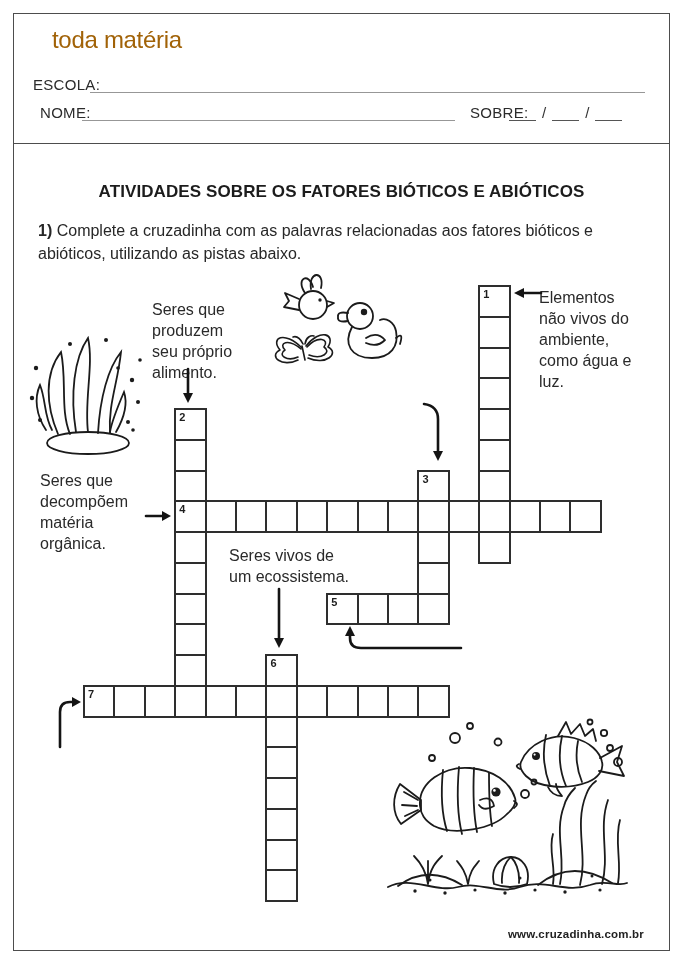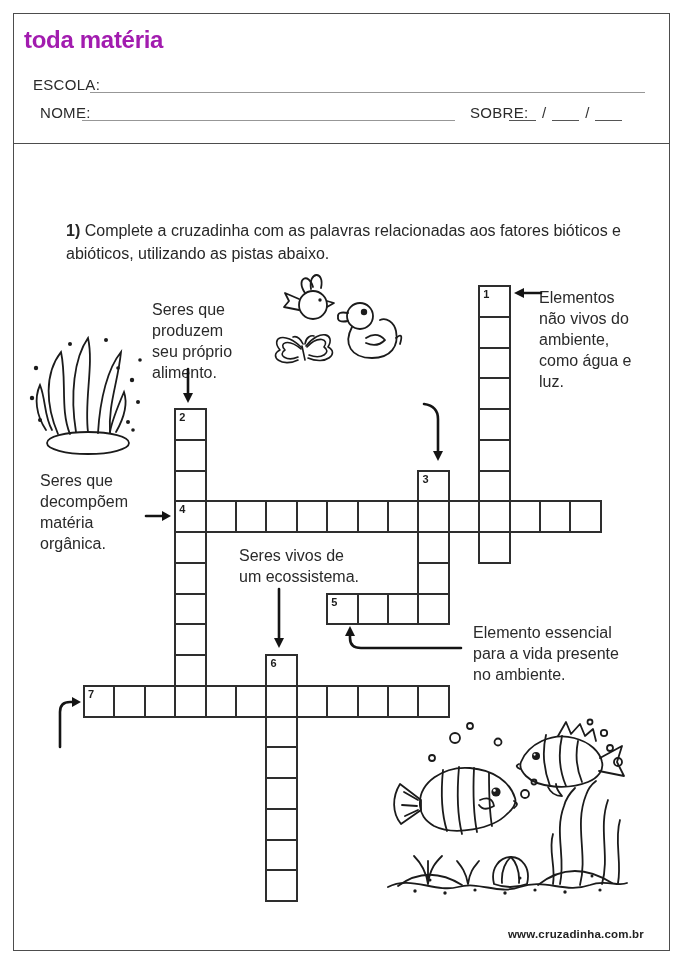--- a/index.html
+++ b/index.html
@@ -2,32 +2,32 @@
 <html><head>
 <meta charset="utf-8">
 <style>
   html,body{margin:0;padding:0;background:#fff;}
   #page{position:relative;width:685px;height:967px;background:#fff;
         font-family:"Liberation Sans",sans-serif;color:#222;overflow:hidden;}
   .sheet{position:absolute;left:13px;top:13px;width:657px;height:938px;
          border:1.6px solid #4d4d4d;box-sizing:border-box;background:#fff;}
   .divider{position:absolute;left:13px;top:143px;width:657px;height:0;
            border-top:1.6px solid #4d4d4d;}
-  .logo{position:absolute;left:24px;top:26px;font-size:24px;font-weight:700;
-        letter-spacing:-0.3px;color:#a21caf;}
+  .logo{position:absolute;left:52px;top:26px;font-size:24px;font-weight:400;
+        letter-spacing:-0.3px;color:#a16207;}
   .fieldlabel{position:absolute;font-size:15px;color:#2b2b2b;letter-spacing:.3px;}
   .fieldline{position:absolute;border-bottom:1.6px solid #979797;height:0;}
   .dateslots{position:absolute;left:509px;top:104px;display:flex;align-items:flex-end;
              font-size:15px;color:#444;}
   .dateslot{width:27px;border-bottom:1.6px solid #555;height:14px;display:inline-block;}
   .datesep{margin:0 6px;color:#333;}
   .title{position:absolute;left:13px;top:182px;width:657px;text-align:center;
          font-size:17px;font-weight:700;color:#1c1c1c;letter-spacing:.1px;}
   .question{position:absolute;left:38px;top:219px;width:612px;font-size:16px;
-            line-height:23px;color:#272727;white-space:pre-line;margin-left:28px;}
+            line-height:23px;color:#272727;white-space:pre-line;}
   .question b{font-weight:700;}
   .clue{position:absolute;font-size:16px;line-height:21px;color:#2a2a2a;
         white-space:pre-line;}
   .cw-cell{position:absolute;box-sizing:border-box;background:#fff;
            border:2px solid #2e2e2e;}
   .cw-num{position:absolute;font-size:11px;font-weight:600;color:#1d1d1d;}
   .overlay{position:absolute;left:0;top:0;width:685px;height:967px;pointer-events:none;}
   .footer{position:absolute;right:41px;top:928px;font-size:11.5px;font-weight:700;
           color:#222;letter-spacing:.2px;}
 </style>
@@ -46,39 +46,37 @@
   <div class="fieldline" style="left:82px;top:120px;width:373px"></div>
   <div class="fieldlabel" style="left:470px;top:104px">SOBRE:</div>
   <div class="dateslots">
     <span class="dateslot"></span>
     <span class="datesep">/</span>
     <span class="dateslot"></span>
     <span class="datesep">/</span>
     <span class="dateslot"></span>
   </div>
 
+  <div class="title">ATIVIDADES SOBRE OS FATORES BIÓTICOS E ABIÓTICOS</div>
   <div class="question"><b>1)</b> <span>Complete a cruzadinha com as palavras relacionadas aos fatores bióticos e abióticos, utilizando as pistas abaixo.</span></div>
 
   <div class="clue" style="left:539px;top:287px">Elementos
 não vivos do
 ambiente,
 como água e
 luz.</div>
   <div class="clue" style="left:152px;top:299px">Seres que
 produzem
 seu próprio
 alimento.</div>
   <div class="clue" style="left:40px;top:470px">Seres que
 decompõem
 matéria
 orgânica.</div>
-  <div class="clue" style="left:473px;top:622px">Elemento essencial
-para a vida presente
-no ambiente.</div>
-  <div class="clue" style="left:239px;top:545px">Seres vivos de
+  <div class="clue" style="left:229px;top:545px">Seres vivos de
 um ecossistema.</div>
 
   <div id="grid-layer">
       <div class="cw-cell" style="left: 478.2px; top: 285px; width: 32.4px; height: 32.75px;"></div>
       <div class="cw-cell" style="left: 478.2px; top: 315.75px; width: 32.4px; height: 32.75px;"></div>
       <div class="cw-cell" style="left: 478.2px; top: 346.5px; width: 32.4px; height: 32.75px;"></div>
       <div class="cw-cell" style="left: 478.2px; top: 377.25px; width: 32.4px; height: 32.75px;"></div>
       <div class="cw-cell" style="left: 478.2px; top: 408px; width: 32.4px; height: 32.75px;"></div>
       <div class="cw-cell" style="left: 478.2px; top: 438.75px; width: 32.4px; height: 32.75px;"></div>
       <div class="cw-cell" style="left: 478.2px; top: 469.5px; width: 32.4px; height: 32.75px;"></div>

